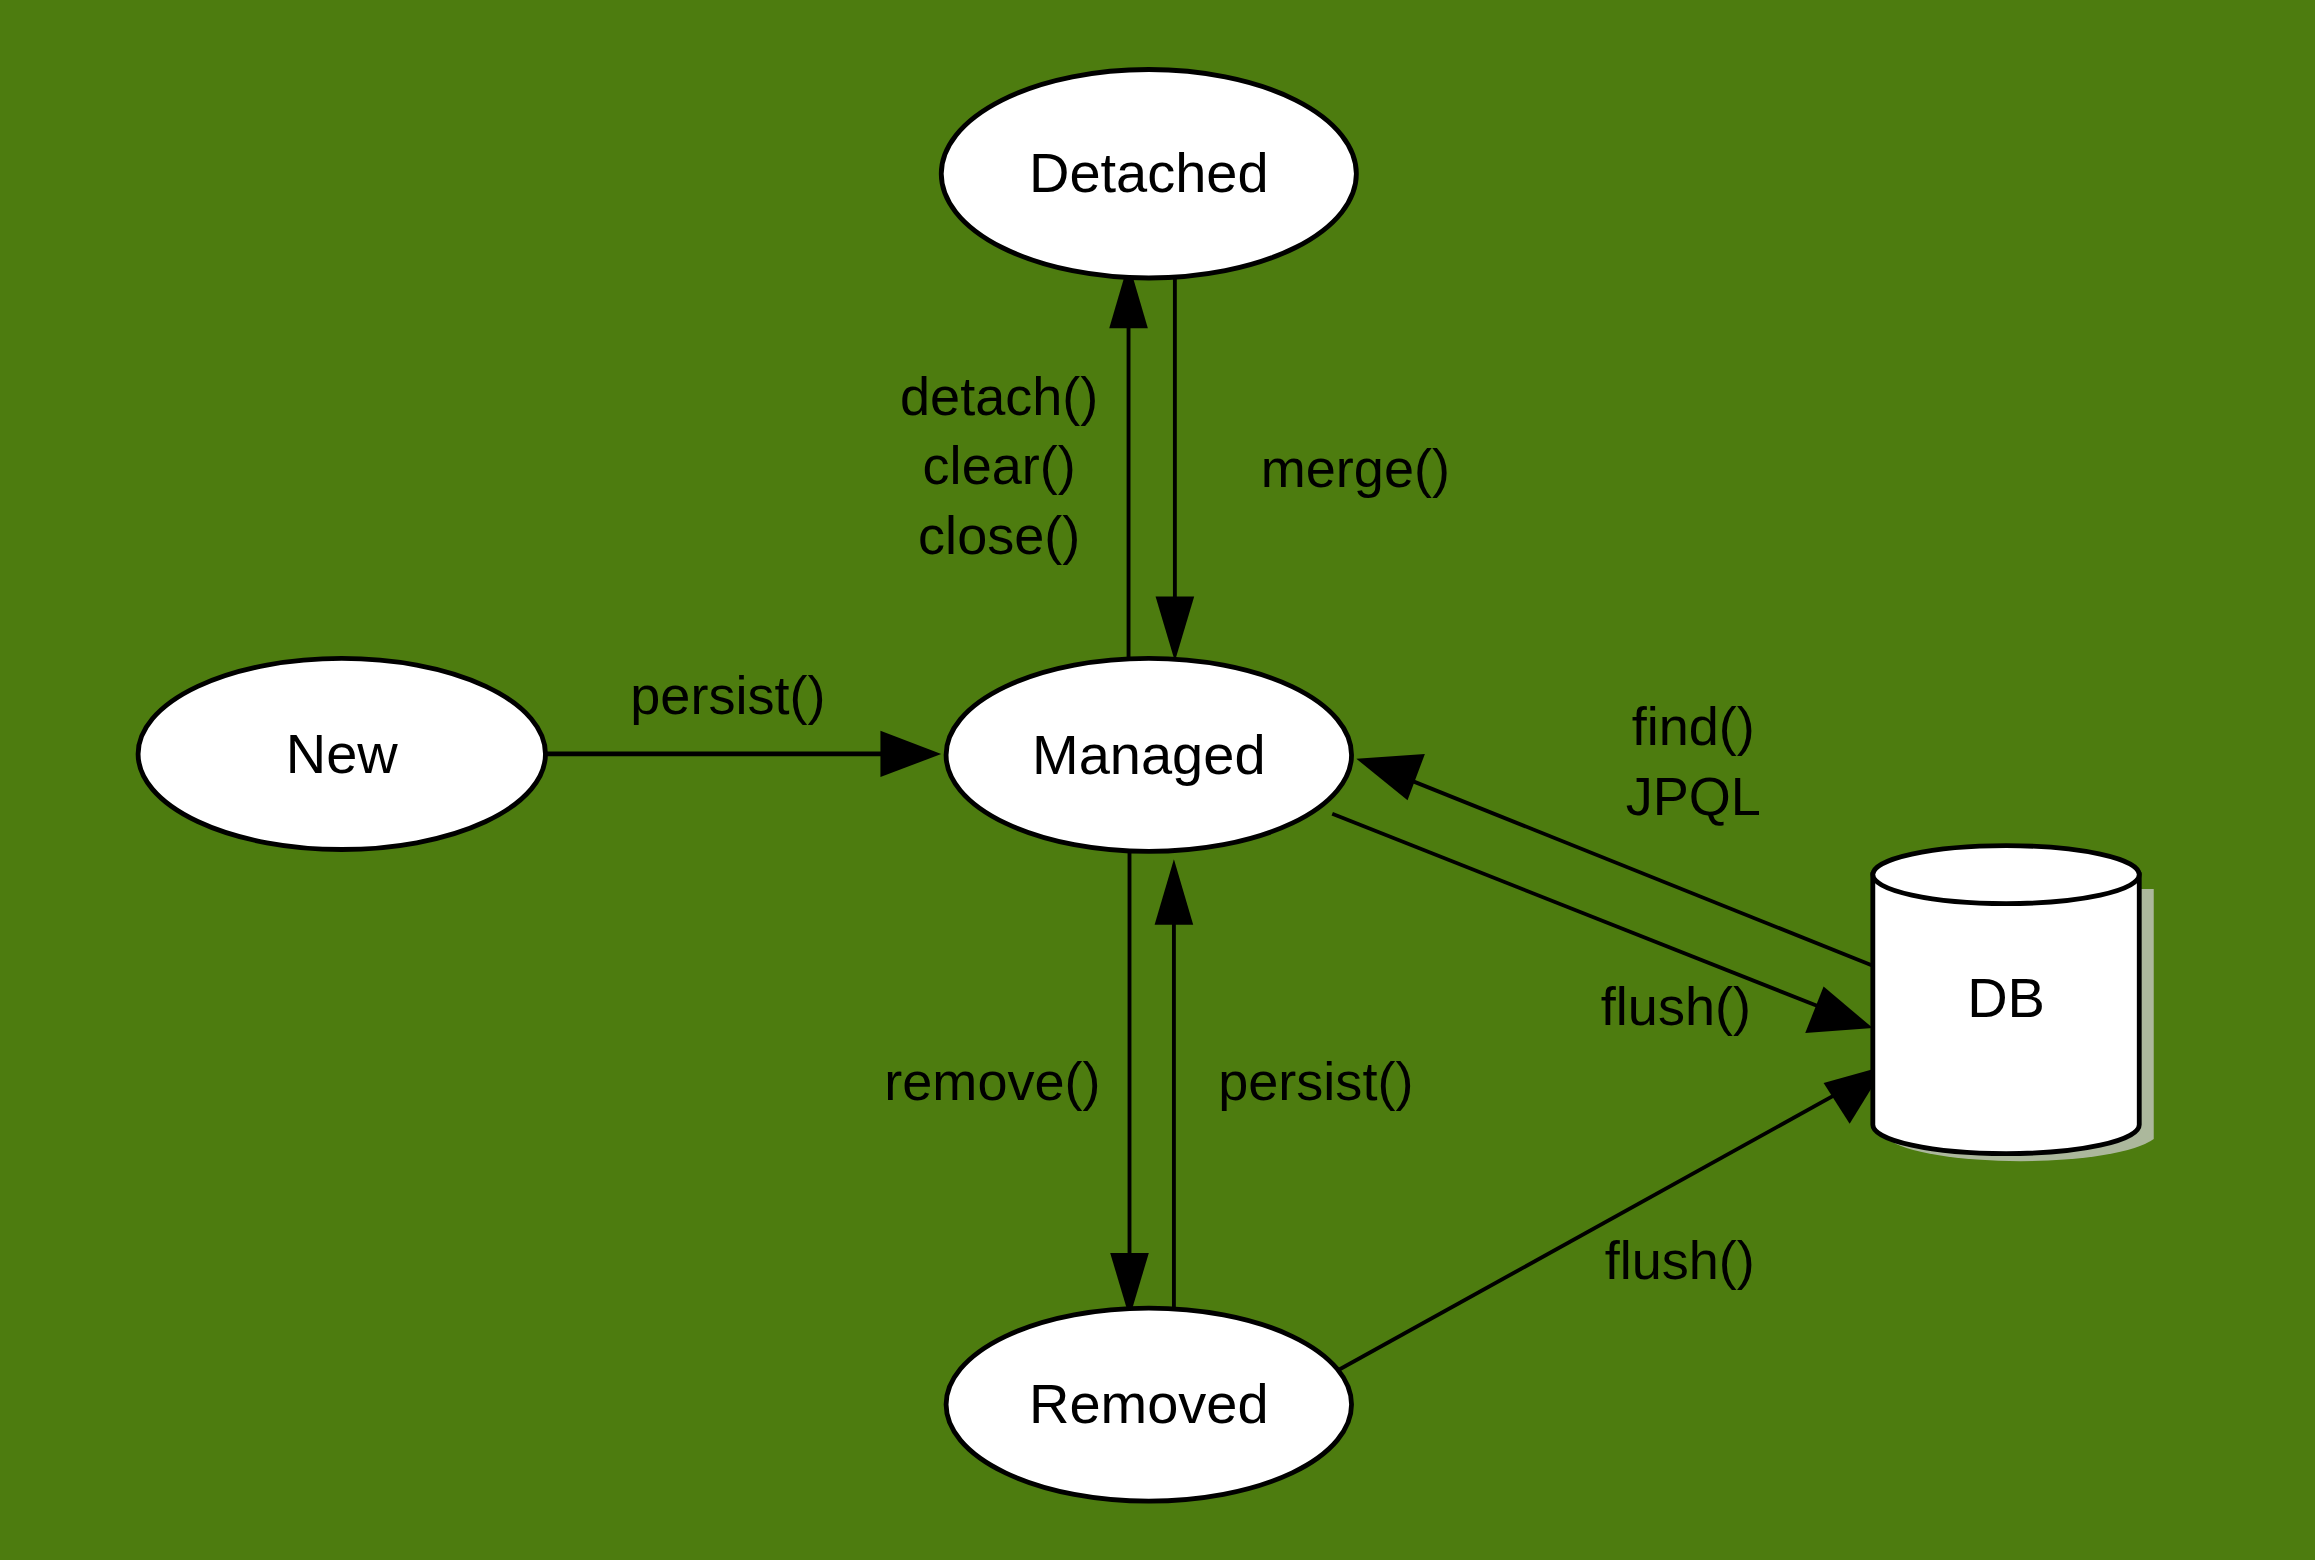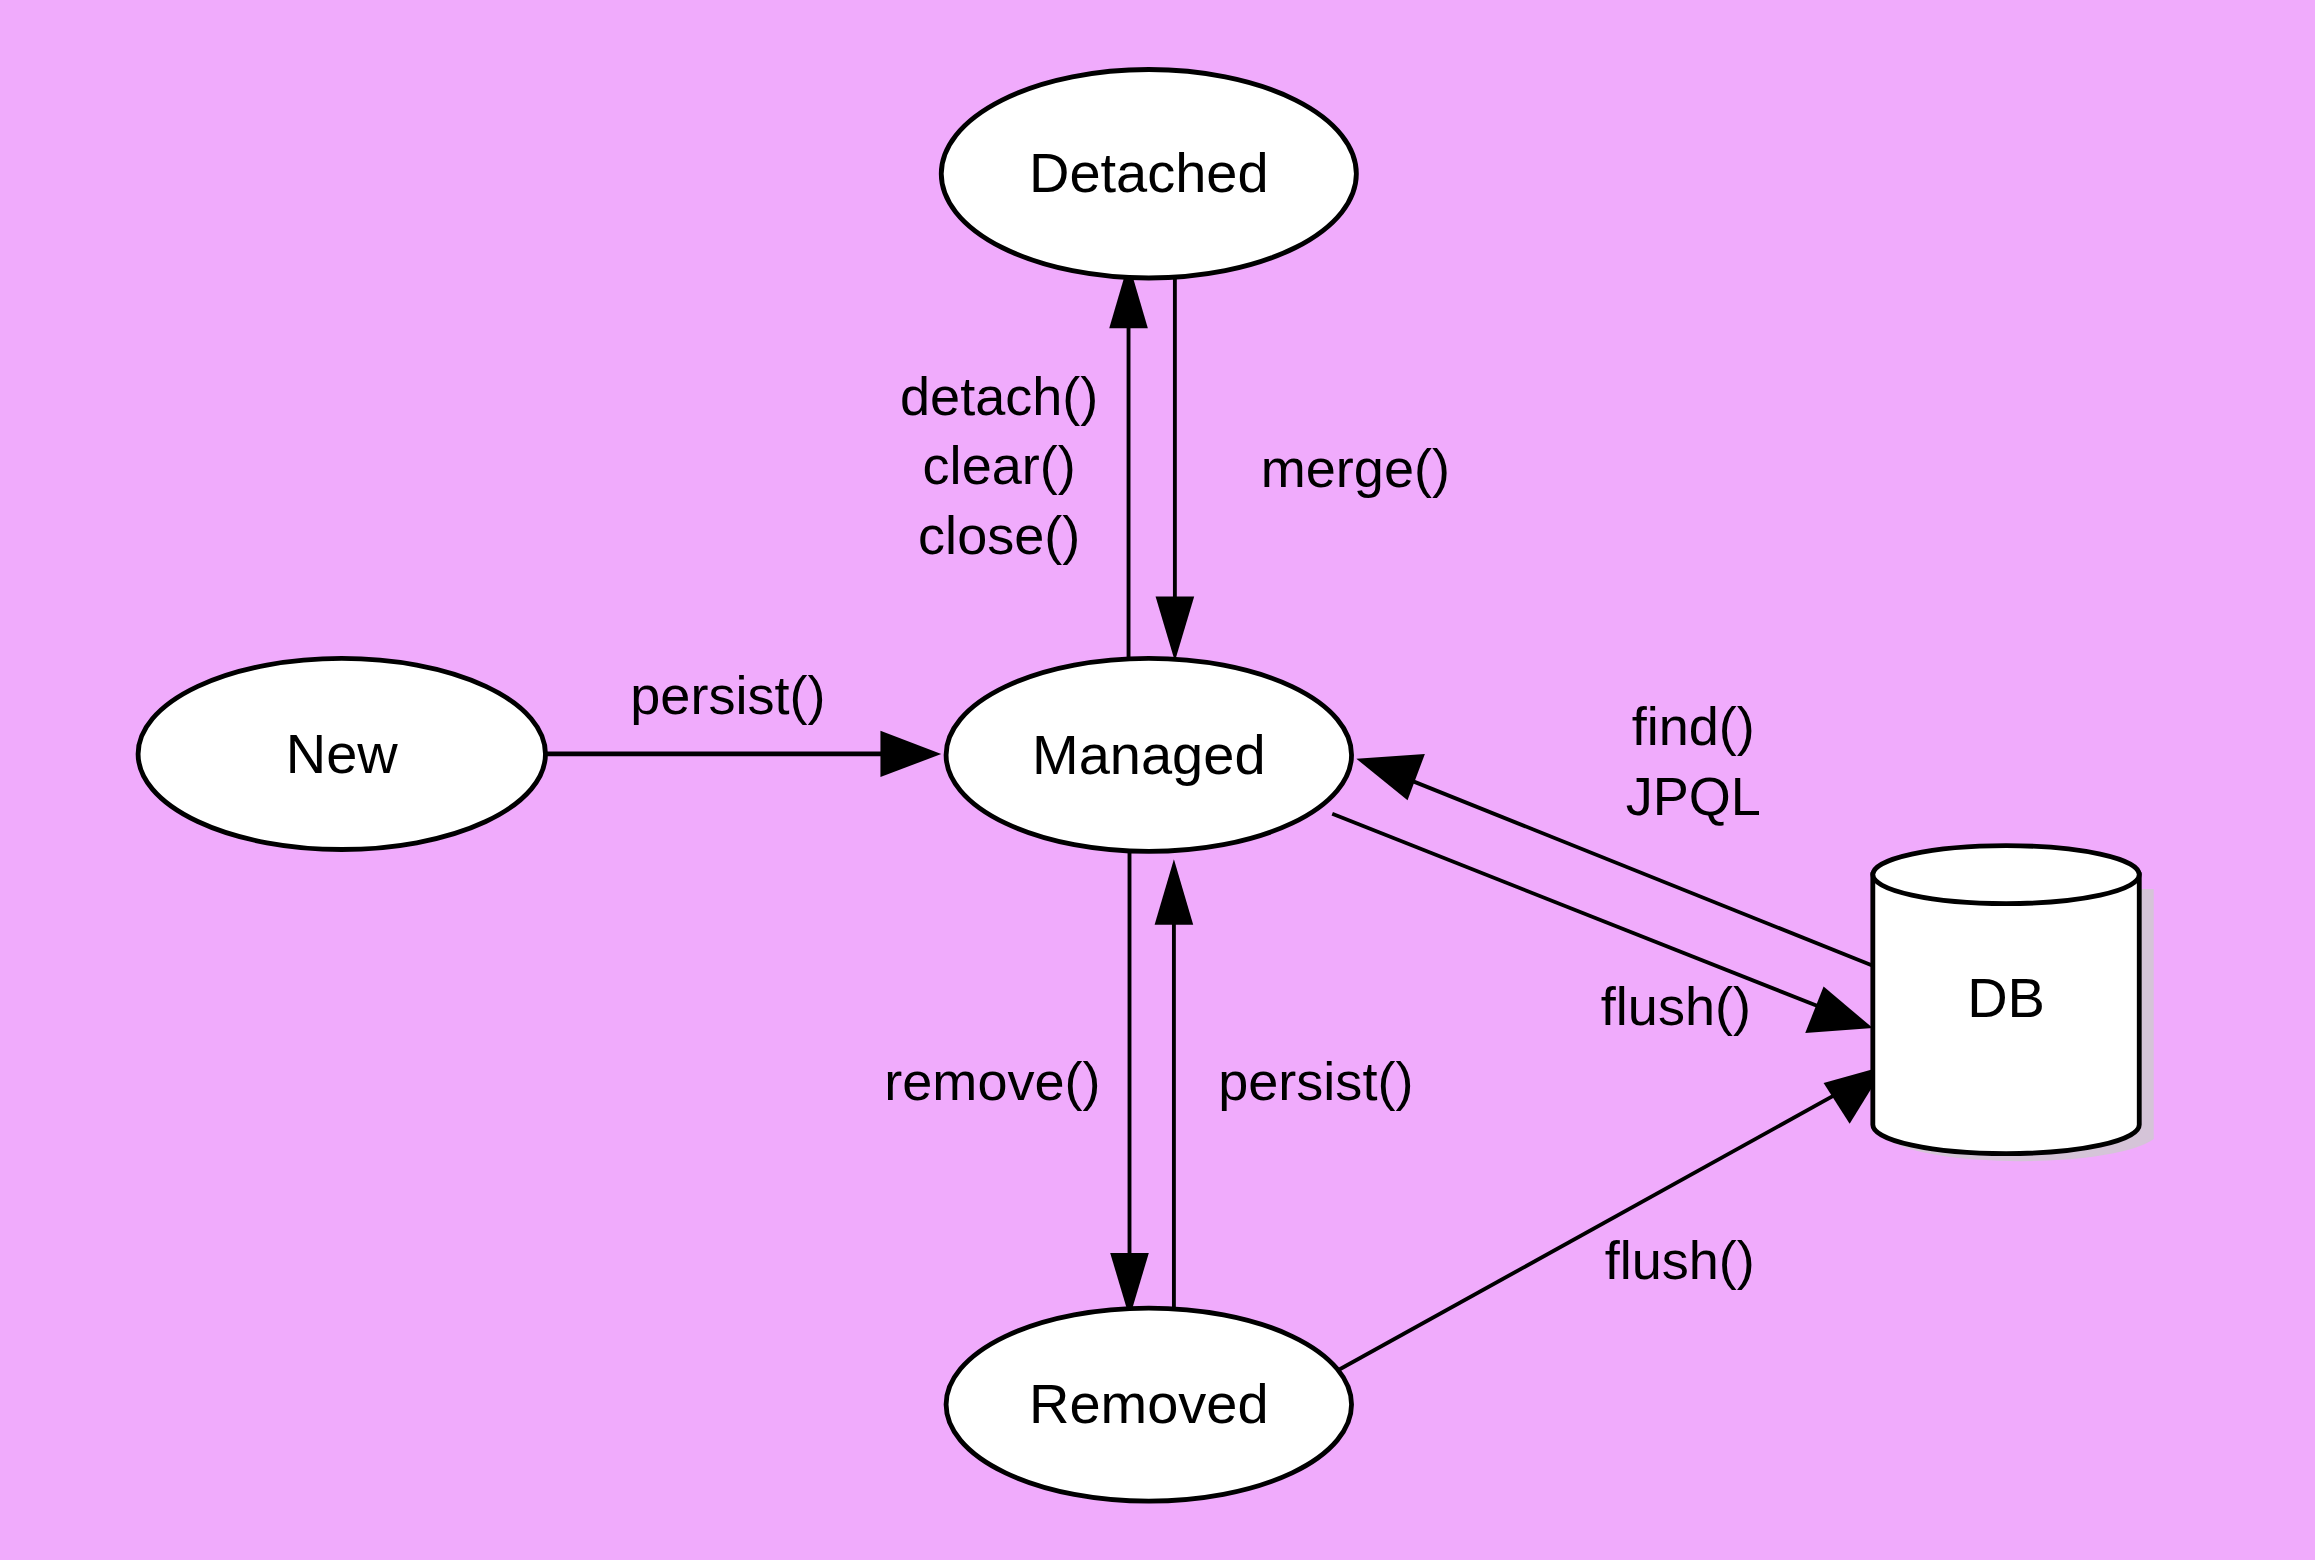--- a/index.html
+++ b/index.html
@@ -7,21 +7,21 @@
     padding: 0;
     background: #ffffff;
   }
   body {
     font-family: "Liberation Sans", sans-serif;
   }
   #canvas {
     position: relative;
     width: 2315px;
     height: 1560px;
-    background: #f0abfc;
+    background: #4d7c0f;
     overflow: hidden;
   }
   #diagram-svg {
     display: block;
     width: 2315px;
     height: 1560px;
   }
   .node-shape {
     fill: #ffffff;
     stroke: #000000;

